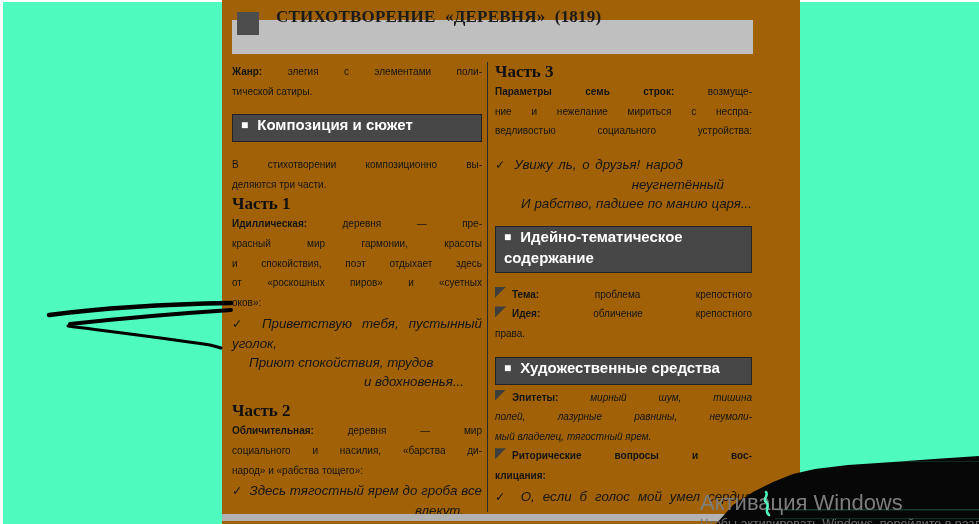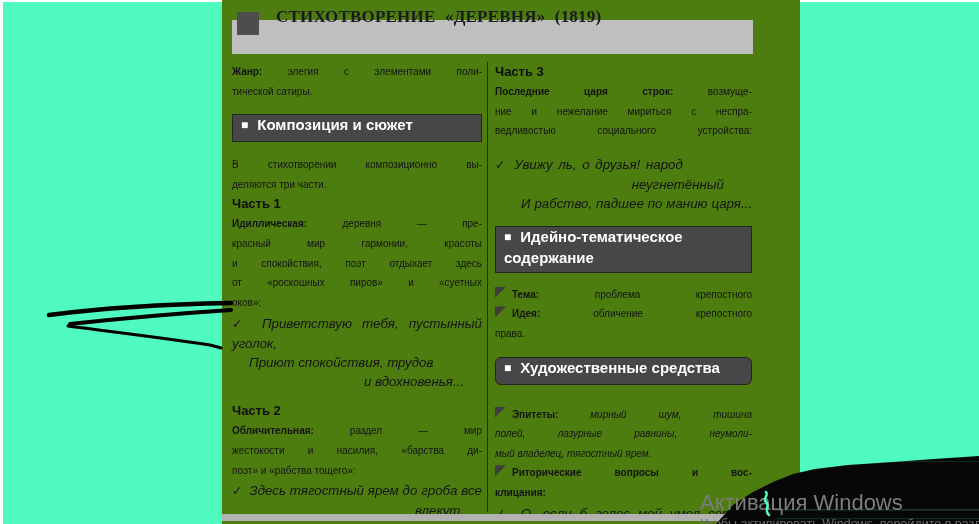--- a/index.html
+++ b/index.html
@@ -1,31 +1,31 @@
 <!DOCTYPE html>
 <html><head>
 <meta charset="utf-8">
 <style>
   html,body{margin:0;padding:0;}
   .canvas{position:relative;width:979px;height:524px;background:#4efabd;overflow:hidden;
           font-family:"Liberation Sans",sans-serif;}
   .edge-left{position:absolute;left:0;top:0;width:3px;height:524px;background:#ffffff;}
   .edge-top{position:absolute;left:0;top:0;width:979px;height:2px;background:#ffffff;}
-  .page{position:absolute;left:222px;top:0;width:578px;height:524px;background:#4d7c0f;z-index:1;}
+  .page{position:absolute;left:222px;top:0;width:578px;height:524px;background:#a16207;z-index:1;}
   .titlebar{position:absolute;left:10px;top:20px;width:521px;height:34px;background:#bfbfbf;}
   .titlesq{position:absolute;left:15px;top:12px;width:22px;height:23px;background:#4d4d4d;z-index:2;}
   .titletext{position:absolute;left:54px;top:7px;font-family:"Liberation Serif",serif;font-weight:bold;
              font-size:17px;color:#1b1b1b;word-spacing:5px;letter-spacing:.2px;white-space:nowrap;}
   .coldiv{position:absolute;left:265px;top:62px;width:1px;height:450px;background:#2a2a2a;}
   .colL{position:absolute;left:10px;top:12px;width:250px;}
   .colR{position:absolute;left:273px;top:14px;width:257px;}
   .para{font-size:10px;line-height:19.6px;color:#141414;}
   .jl{text-align:justify;text-align-last:justify;}
   .ll{text-align:left;text-align-last:left;}
-  .ph{font-weight:bold;font-size:13px;line-height:20px;color:#0f0f0f;}
+  .ph{font-weight:bold;font-size:17px;line-height:20px;color:#0f0f0f;font-family:Liberation Serif, serif;}
   .bar{background:#474747;border:1px solid #232323;color:#ffffff;font-weight:bold;
        font-size:15px;line-height:19px;padding:0 8px 5px;}
   .sq{font-size:12px;margin-right:9px;position:relative;top:-1px;font-weight:normal;}
   .q{font-style:italic;font-size:13.3px;line-height:19px;color:#151515;}
   .chk{font-style:normal;font-size:12.5px;margin-right:3px;}
   .qr{text-align:right;text-align-last:right;}
   .tri{display:inline-block;width:11px;height:11px;background:#3e3e3e;
        clip-path:polygon(0 0,100% 0,0 100%);margin-right:6px;}
   .graybar{position:absolute;left:0;top:514px;width:553px;height:7px;background:#b2b2b2;}
   .ink{position:absolute;left:0;top:0;z-index:4;pointer-events:none;}
@@ -71,35 +71,35 @@
         <div class="ll">оков»:</div>
       </div>
       <div class="q" style="margin-top:2px;">
         <div class="jl"><span class="chk">✓</span> <span>Приветствую тебя, пустынный уголок,</span></div>
         <div class="ll" style="padding-left:17px;text-align:center;">Приют спокойствия, трудов</div>
         <div class="qr" style="padding-right:18px;">и вдохновенья...</div>
       </div>
 
       <div class="ph" style="margin-top:10px;">Часть 2</div>
       <div class="para">
-        <div class="jl"><b>Обличительная:</b> <span>раздел — мир</span></div>
-        <div class="jl">жестокости и насилия, «барства ди-</div>
-        <div class="ll">поэт» и «рабства тощего»:</div>
+        <div class="jl"><b>Обличительная:</b> <span>деревня — мир</span></div>
+        <div class="jl">социального и насилия, «барства ди-</div>
+        <div class="ll">народ» и «рабства тощего»:</div>
       </div>
       <div class="q" style="margin-top:1px;">
         <div class="jl"><span class="chk">✓</span> <span>Здесь тягостный ярем до гроба все</span></div>
         <div class="qr" style="padding-right:18px;">влекут,</div>
 
       </div>
     </div>
 
     <div class="colR" style="position:absolute;top:62px;">
       <div class="ph">Часть 3</div>
       <div class="para">
-        <div class="jl"><b>Последние царя строк:</b> <span>возмуще-</span></div>
+        <div class="jl"><b>Параметры семь строк:</b> <span>возмуще-</span></div>
         <div class="jl">ние и нежелание мириться с неспра-</div>
         <div class="jl">ведливостью социального устройства:</div>
       </div>
       <div class="q" style="margin-top:14px;">
         <div class="ll" style="word-spacing:2px;"><span class="chk">✓</span> <span>Увижу ль, о друзья! народ</span></div>
         <div class="qr" style="padding-right:28px;">неугнетённый</div>
         <div class="jl" style="padding-left:26px;">И рабство, падшее по манию царя...</div>
       </div>
 
       <div class="bar" style="margin-top:13px;">
@@ -108,25 +108,25 @@
       </div>
 
       <div class="para" style="margin-top:12px;">
         <div class="jl"><span class="tri"></span><b>Тема:</b> <span>проблема крепостного</span></div>
       </div>
       <div class="para">
         <div class="jl"><span class="tri"></span><b>Идея:</b> <span>обличение крепостного</span></div>
         <div class="ll">права.</div>
       </div>
 
-      <div class="bar" style="margin-top:13px;border-radius:6px;">
+      <div class="bar" style="margin-top:13px;">
         <span class="sq">■</span><span>Художественные средства</span>
       </div>
 
-      <div class="para" style="margin-top:20px;">
+      <div class="para" style="margin-top:3px;">
         <div class="jl"><span class="tri"></span><b>Эпитеты:</b> <i>мирный шум, тишина</i></div>
         <div class="jl"><i>полей, лазурные равнины, неумоли-</i></div>
         <div class="ll"><i>мый владелец, тягостный ярем.</i></div>
       </div>
       <div class="para">
         <div class="jl"><span class="tri"></span><b>Риторические вопросы и вос-</b></div>
         <div class="ll" style="font-weight:bold;text-align:center;">клицания:</div>
       </div>
       <div class="q" style="margin-top:1px;">
         <div class="jl"><span class="chk">✓</span> <span>О, если б голос мой умел сердца</span></div>

